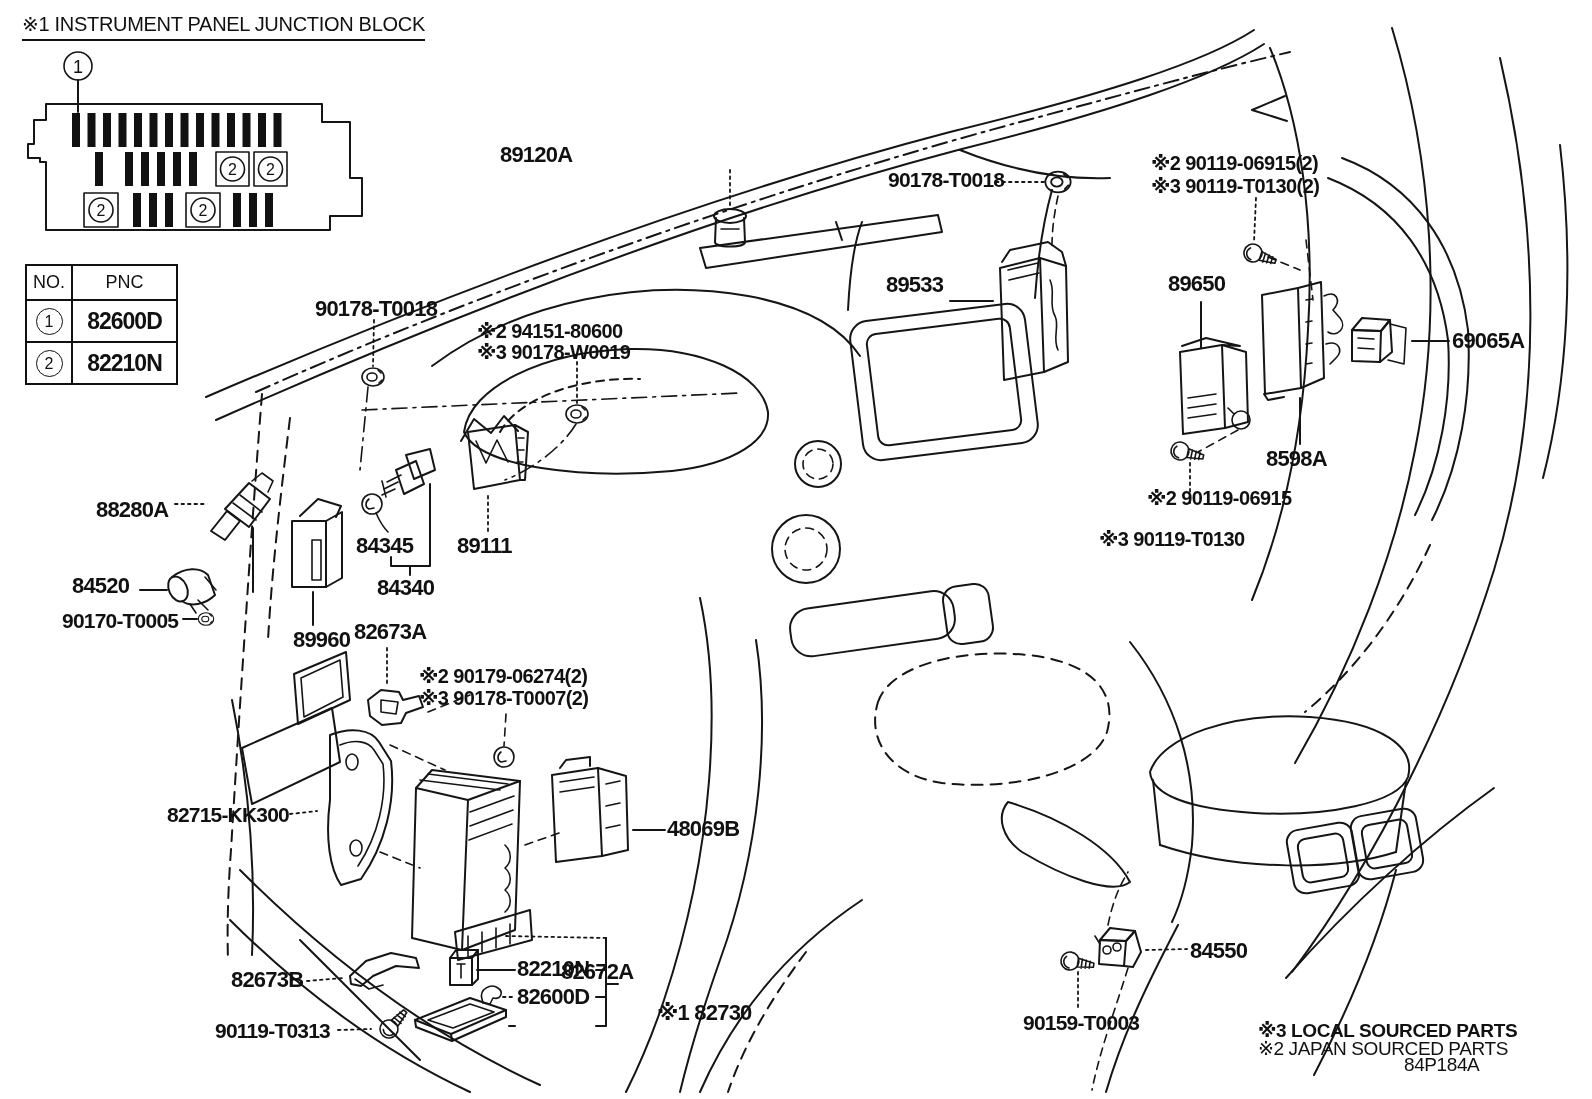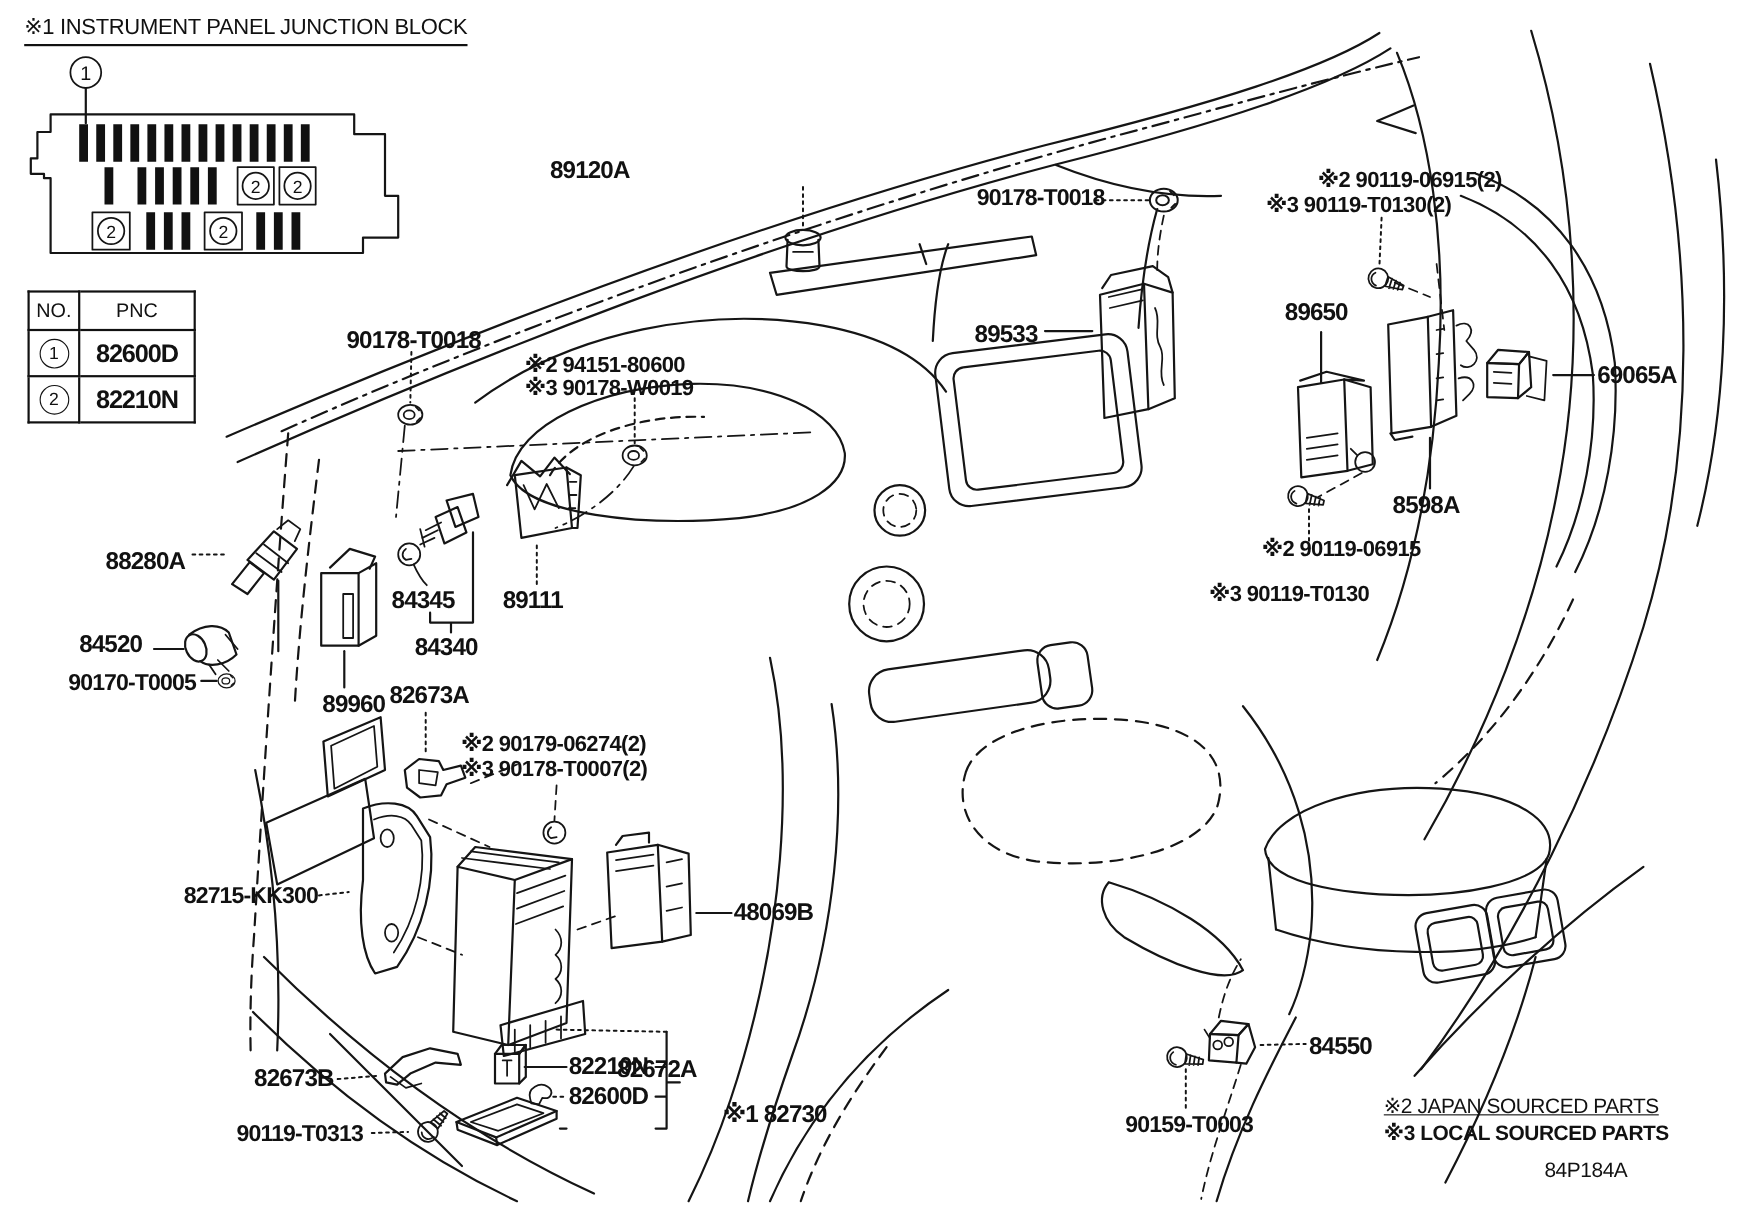--- a/index.html
+++ b/index.html
@@ -392,23 +392,23 @@
       <td class="pnc">82210N</td>
     </tr>
   </tbody>
     </table>
 
   <div class="pl" style="left:500px;top:142px;">89120A</div>
   <div class="pl" style="left:315px;top:296px;">90178-T0018</div>
   <div class="pl sm" style="left:477px;top:319px;">※2 94151-80600</div>
   <div class="pl sm" style="left:477px;top:340px;">※3 90178-W0019</div>
   <div class="pl md" style="left:888px;top:168px;">90178-T0018</div>
-  <div class="pl sm" style="left:1151px;top:151px;margin-left:47px;">※2 90119-06915(2)</div>
+  <div class="pl sm" style="left:1151px;top:151px;">※2 90119-06915(2)</div>
   <div class="pl sm" style="left:1151px;top:174px;">※3 90119-T0130(2)</div>
-  <div class="pl" style="left:886px;top:291px;text-align:center;">89533</div>
+  <div class="pl" style="left:886px;top:272px;text-align:center;">89533</div>
   <div class="pl" style="left:1168px;top:271px;">89650</div>
   <div class="pl" style="left:1452px;top:328px;">69065A</div>
   <div class="pl" style="left:1266px;top:446px;">8598A</div>
   <div class="pl sm" style="left:1099px;top:486px;margin-left:48px;">※2 90119-06915</div>
   <div class="pl sm" style="left:1099px;top:527px;">※3 90119-T0130</div>
   <div class="pl" style="left:96px;top:497px;">88280A</div>
   <div class="pl" style="left:72px;top:573px;text-align:right;">84520</div>
   <div class="pl md" style="left:62px;top:609px;">90170-T0005</div>
   <div class="pl" style="left:277px;top:627px;margin-left:16px;">89960</div>
   <div class="pl" style="left:356px;top:533px;">84345</div>
@@ -421,17 +421,17 @@
   <div class="pl" style="left:667px;top:816px;">48069B</div>
   <div class="pl" style="left:231px;top:967px;">82673B</div>
   <div class="pl md" style="left:215px;top:1019px;">90119-T0313</div>
   <div class="pl" style="left:517px;top:956px;">82210N</div>
   <div class="pl" style="left:517px;top:984px;">82600D</div>
   <div class="pl" style="left:517px;top:959px;margin-left:44px;">82672A</div>
   <div class="pl" style="left:657px;top:972px;margin-top:28px;">※1 82730</div>
   <div class="pl" style="left:1190px;top:938px;">84550</div>
   <div class="pl md" style="left:1023px;top:1011px;">90159-T0003</div>
 
-  <div class="note" style="left:1258px;top:995px;text-decoration:underline;">※2 JAPAN SOURCED PARTS</div>
+  <div class="note" style="left:1258px;top:1037px;">※2 JAPAN SOURCED PARTS</div>
   <div class="note" style="left:1258px;top:1019px;font-weight:bold;">※3 LOCAL SOURCED PARTS</div>
   <div class="note" style="left:1404px;top:1054px;">84P184A</div>
 
 </div>
 
 </body></html>

